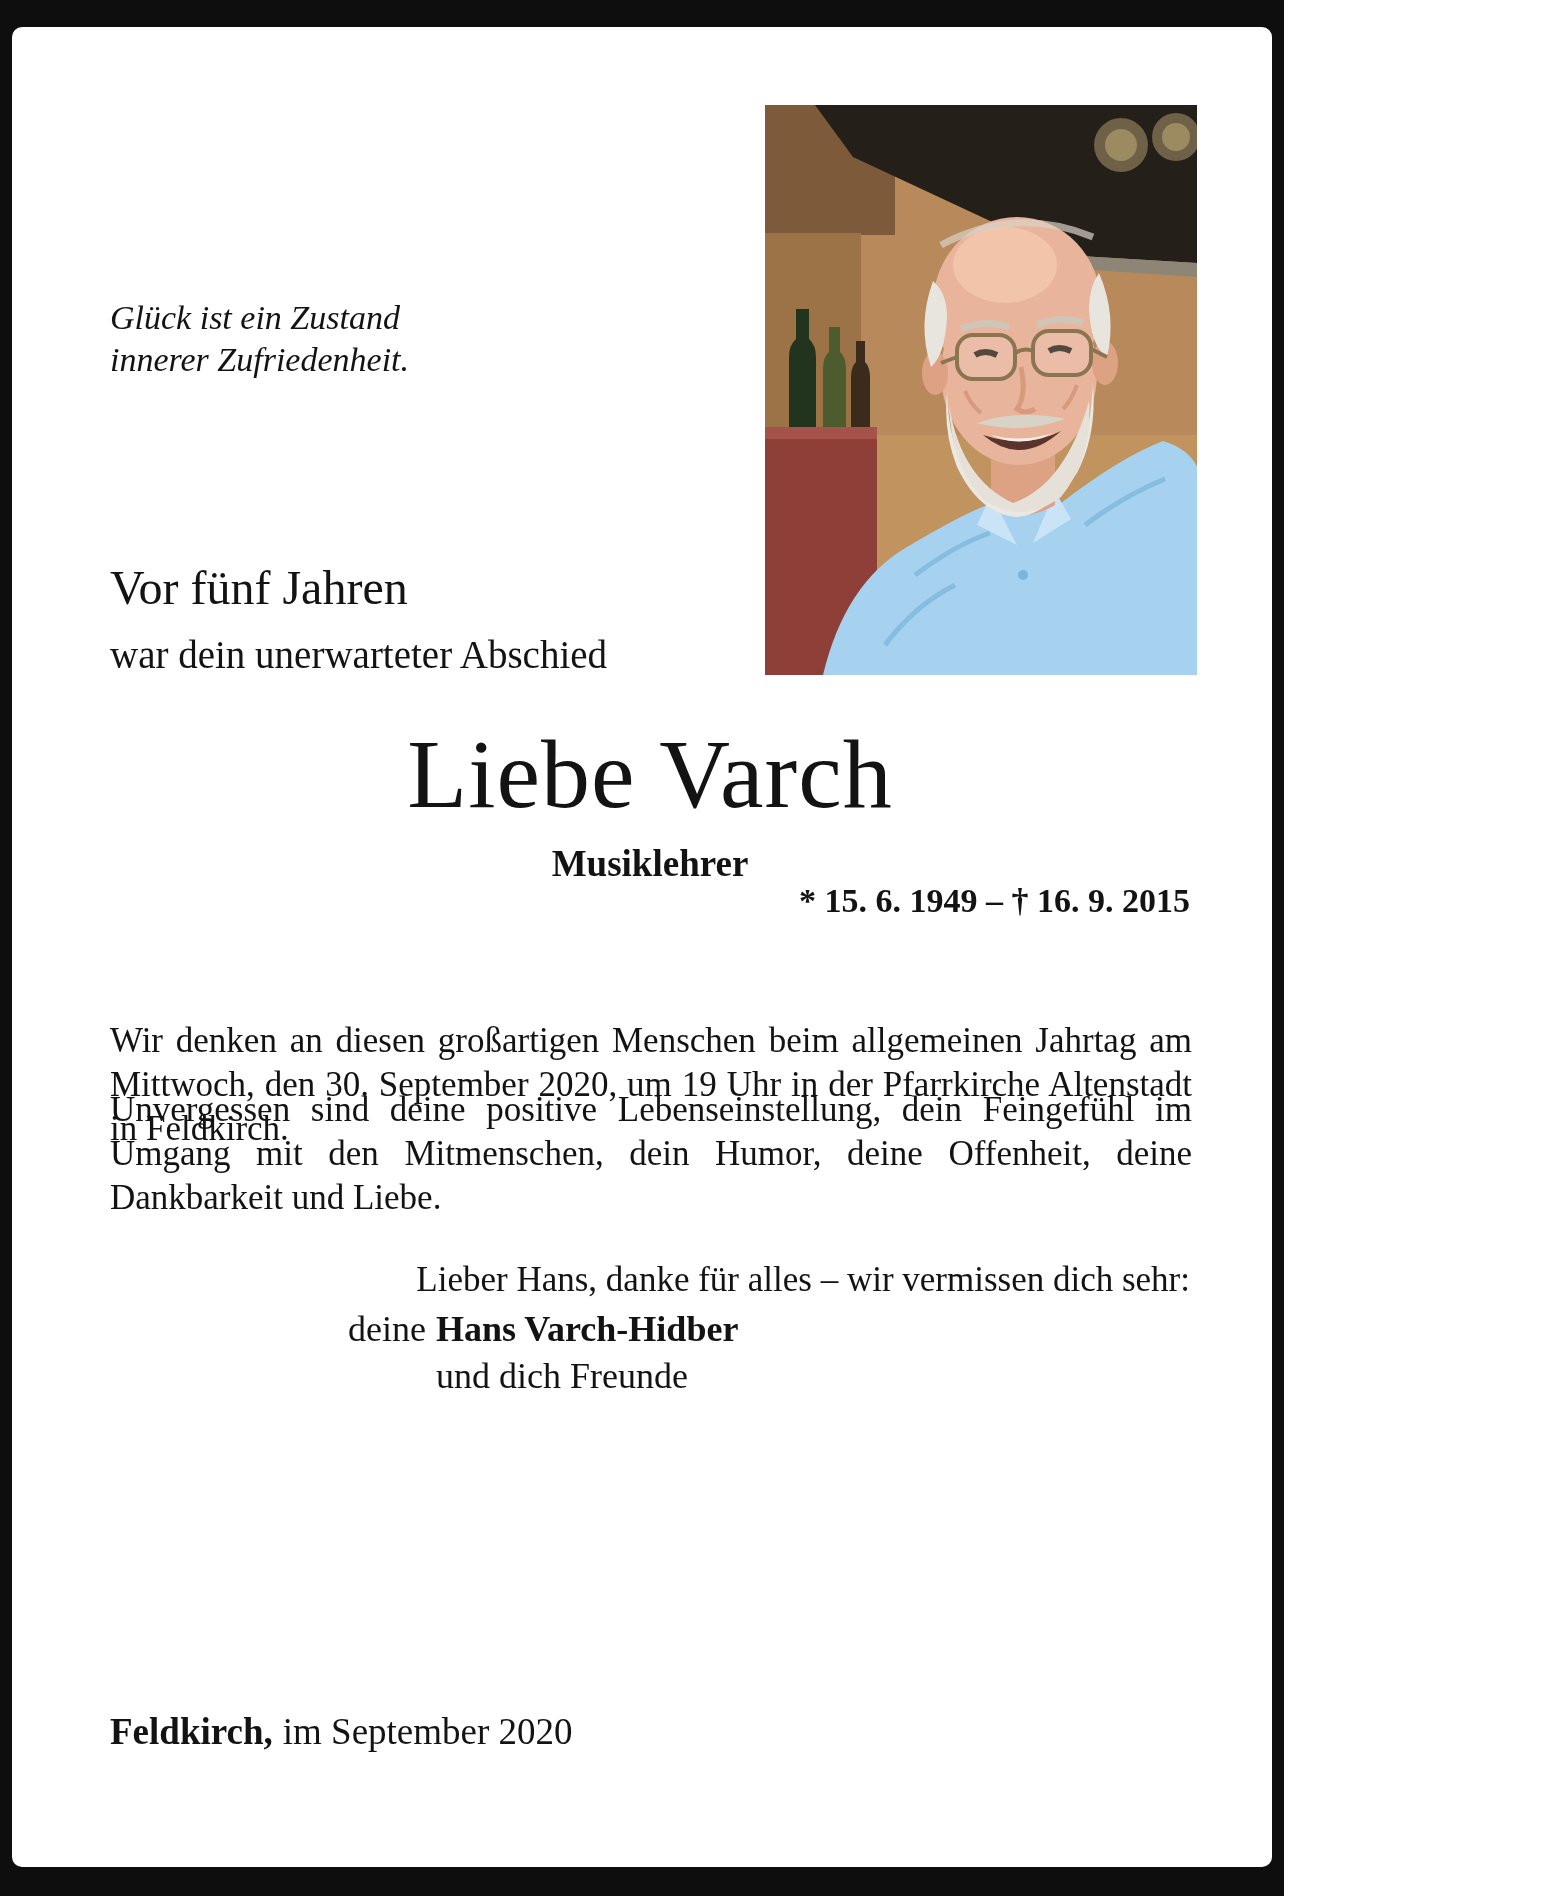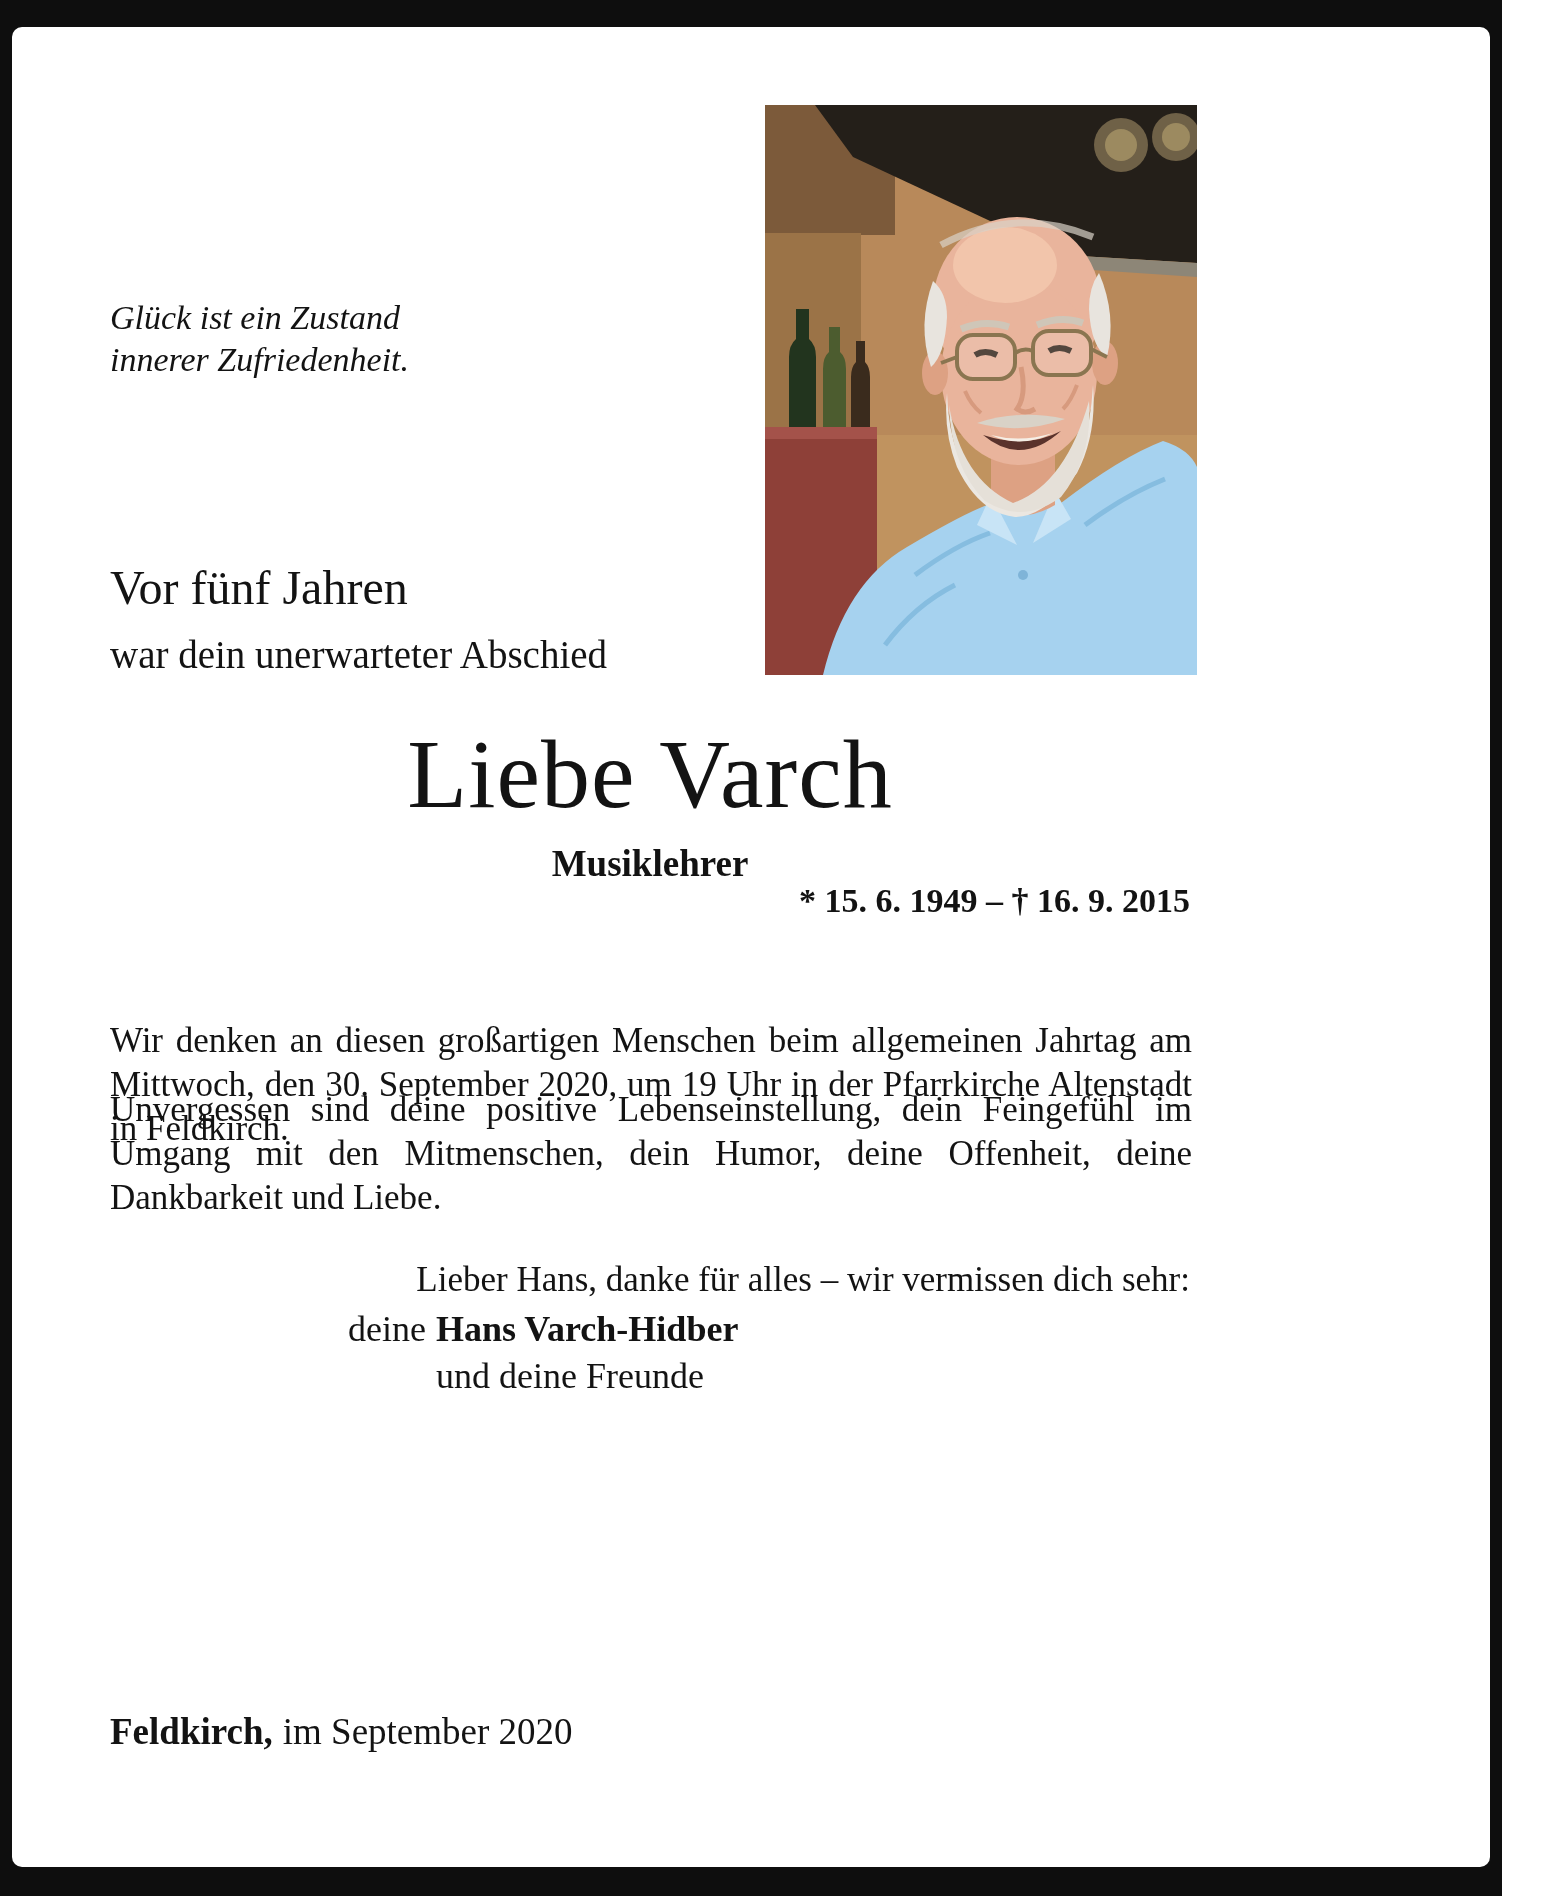--- a/index.html
+++ b/index.html
@@ -1,19 +1,19 @@
 <!DOCTYPE html>
 <html><head>
 <meta charset="utf-8">
 <style>
   * { margin: 0; padding: 0; box-sizing: border-box; }
   html, body { width: 1567px; height: 1896px; overflow: hidden; }
   body { font-family: "Liberation Serif", serif; background: #ffffff; }
 
-  .frame { position: relative; width: 1502px; height: 1896px; background: #0e0e0e; overflow: hidden; }
+  .frame { position: relative; width: 1284px; height: 1896px; background: #0e0e0e; overflow: hidden; }
   .sheet { position: absolute; left: 12px; top: 27px; right: 12px; bottom: 29px; background: #ffffff; border-radius: 10px; }
 
   .abs { position: absolute; color: #131313; }
 
   .quote { left: 110px; top: 297px; font-style: italic; font-size: 34px; line-height: 42px; }
 
   .photo { left: 765px; top: 104px; width: 432px; height: 572px; }
   .photo svg { display: block; width: 100%; height: 100%; }
 
   .intro-heading { left: 110px; top: 560px; font-size: 48px; }
@@ -129,19 +129,19 @@
 
   <div class="abs para para1">Wir denken an diesen großartigen Menschen beim allgemeinen Jahrtag am Mittwoch, den 30. September 2020, um 19 Uhr in der Pfarrkirche Altenstadt in Feldkirch.</div>
   <div class="abs para para2">Unvergessen sind deine positive Lebenseinstellung, dein Feingefühl im Umgang mit den Mitmenschen, dein Humor, deine Offenheit, deine Dankbarkeit und Liebe.</div>
 
   <div class="abs farewell">Lieber Hans, danke für alles – wir vermissen dich sehr:</div>
 
   <div class="abs family">
     <div>
       <span class="family-prefix">deine</span><span class="bold">Hans Varch-Hidber</span>
     </div>
-    <div class="family-line2">und deine Freunde</div>
+    <div class="family-line2">und dich Freunde</div>
   </div>
 
   <div class="abs footer">
     <span class="bold">Feldkirch,</span><span class="footer-date">im September 2020</span>
   </div>
 </div>
 
 </body></html>

